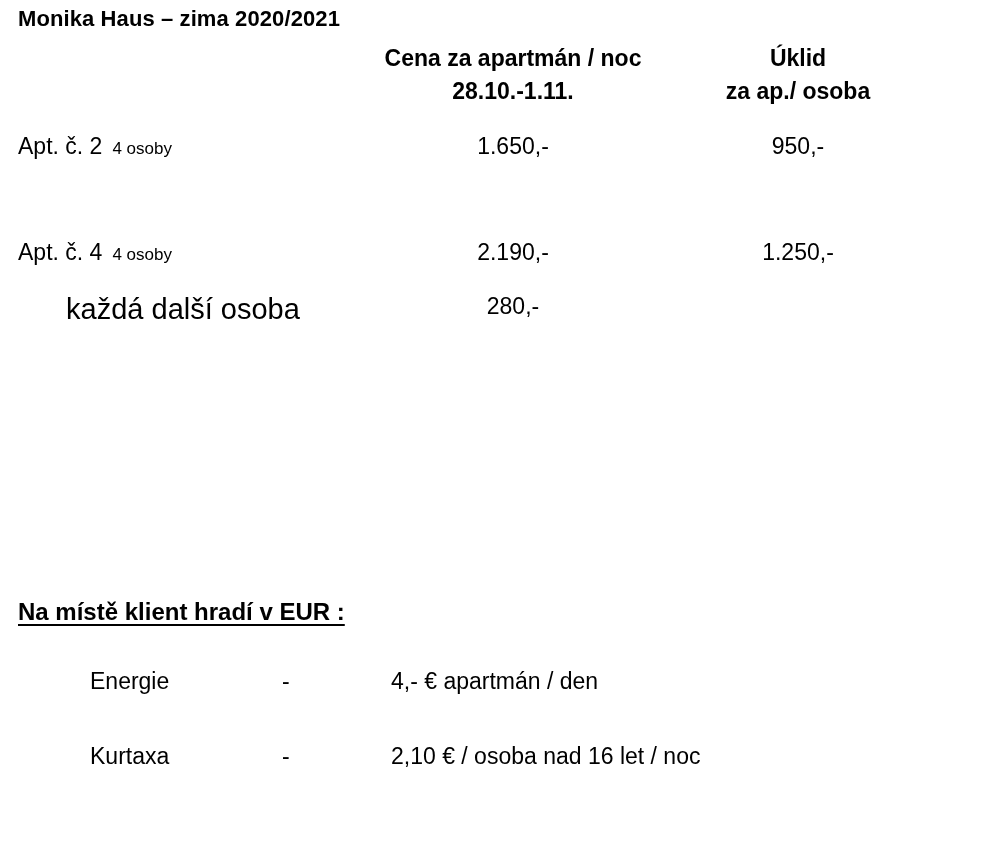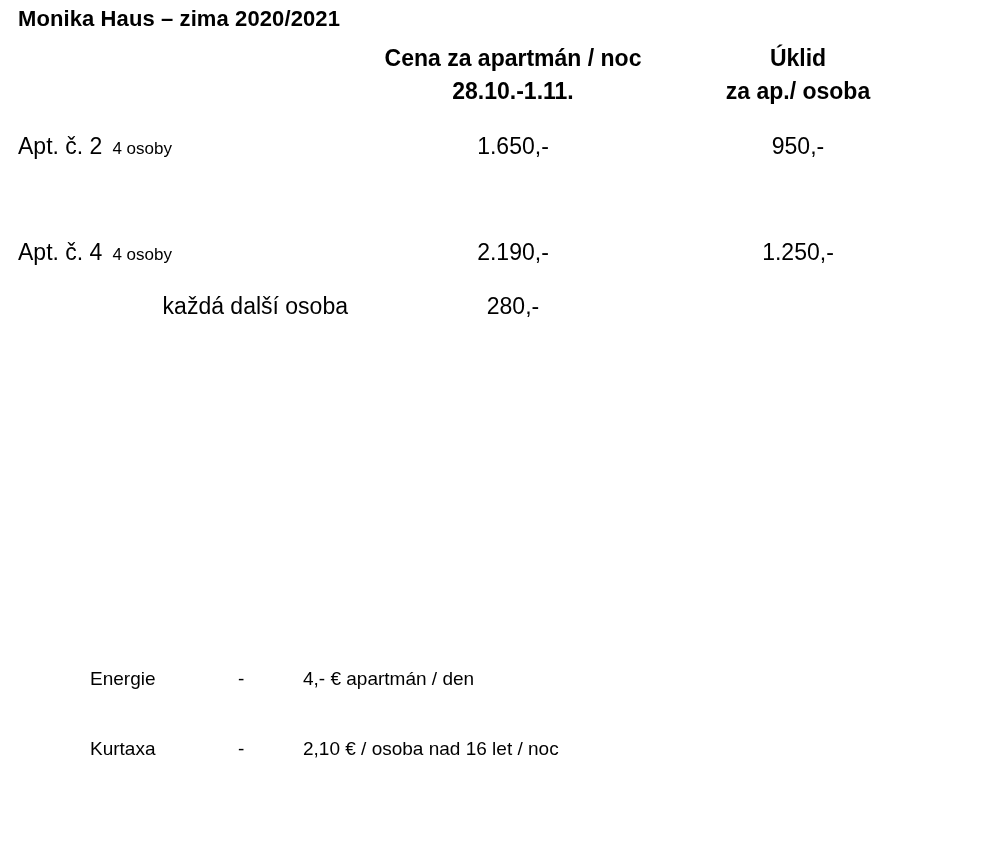--- a/index.html
+++ b/index.html
@@ -69,22 +69,22 @@
   .apt-label .persons {
     font-size: 17px;
     margin-left: 10px;
   }
   .cell-num {
     font-size: 23px;
     text-align: center;
     line-height: 1.2;
   }
   .extra-label {
-    font-size: 23px;
-    text-align: right;
+    font-size: 29px;
+    text-align: center;
     white-space: nowrap;
   }
   .extra-price {
     font-size: 23px;
     text-align: center;
     padding-left: 0;
     margin-top: 36px;
   }
 
   
@@ -100,24 +100,25 @@
   }
   .eur-list {
     position: absolute;
     left: 90px;
     top: 668px;
     width: 860px;
   }
   .eur-row {
     display: flex;
     align-items: baseline;
-    font-size: 19px;
+    font-size: 23px;
     line-height: 1.2;
     margin-bottom: 47px;
     white-space: nowrap;
+    gap: 44px;
   }
   .eur-name { width: 148px; }
   .eur-dash { width: 65px; }
   .eur-value { }
 </style>
 </head>
 <body>
 
 <div class="page">
 
@@ -184,20 +185,21 @@
         </tr>
 
       <tr>
         <td class="extra-label">každá další osoba</td>
         <td class="cell-num extra-price">280,-</td>
         <td class="cell-num"></td>
       </tr>
     </tbody>
   </table>
 
+  <div class="eur-heading">Na místě klient hradí v EUR :</div>
 
   <div class="eur-list">
     <div class="eur-row">
       <span class="eur-name">Energie</span>
       <span class="eur-dash">-</span>
       <span class="eur-value">4,- € apartmán / den</span>
     </div>
     <div class="eur-row">
       <span class="eur-name">Kurtaxa</span>
       <span class="eur-dash">-</span>

